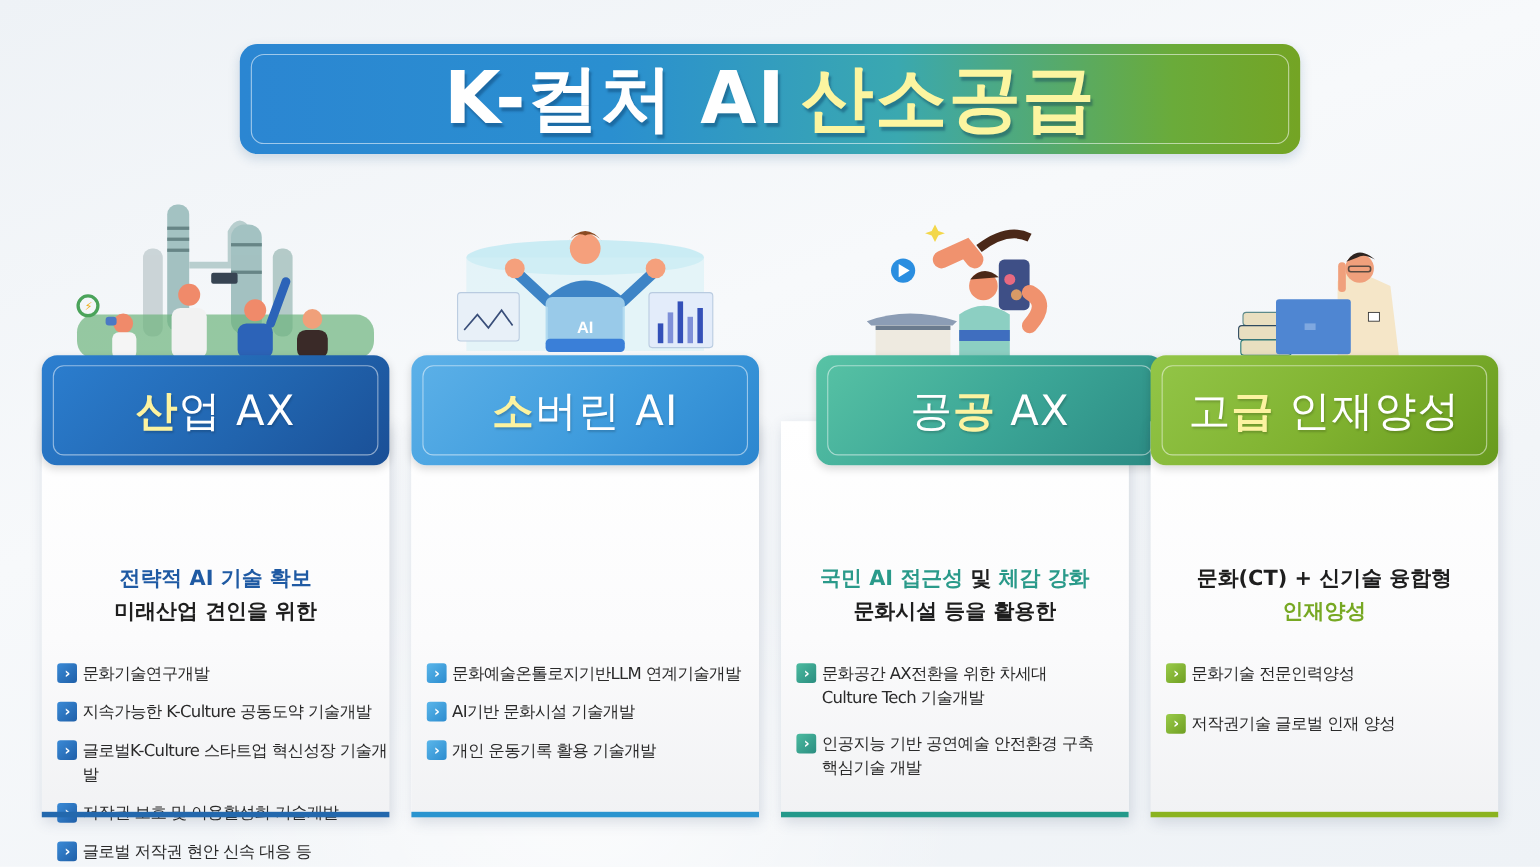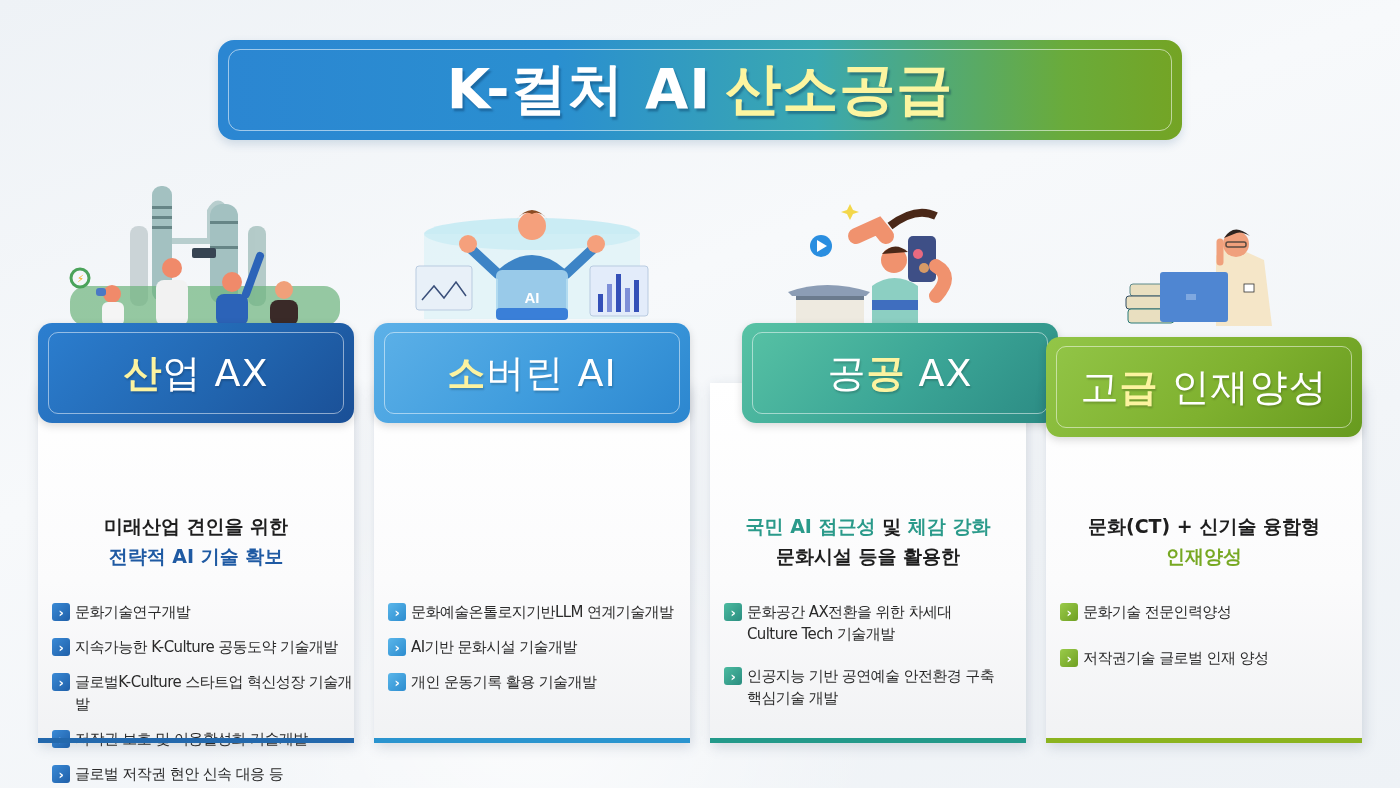--- a/index.html
+++ b/index.html
@@ -23,21 +23,21 @@
     box-shadow: 0 4px 10px rgba(40,90,140,0.18);
   }
   .title-inner {
     position: absolute; left: 10px; top: 9px; right: 10px; bottom: 9px;
     border: 1.5px solid rgba(255,255,255,0.55);
     border-radius: 12px;
     display: flex; align-items: center; justify-content: center;
     gap: 14px;
   }
   .title-text {
-    font-weight: 900; font-size: 56px; color: #ffffff;
+    font-weight: 900; font-size: 66px; color: #ffffff;
     letter-spacing: 1px;
     text-shadow: 2px 3px 2px rgba(0,40,80,0.35);
   }
   .title-highlight { color: #fcf5a0; }
 
   
   .card {
     position: absolute; top: 323px; width: 316px; height: 420px;
   }
   .card-body {
@@ -87,21 +87,21 @@
   .item-text { display: block; }
 
   
   #card-1 { left: 38px; }
   #card-2 { left: 374px; }
   #card-3 { left: 710px; }
   #card-4 { left: 1046px; }
   #card-1 .card-header { background: linear-gradient(135deg, #2c7fd0 0%, #2164ae 60%, #1a4f96 100%); padding-left: 24px; }
   #card-2 .card-header { background: linear-gradient(135deg, #5db1e8 0%, #3f9cdd 55%, #2c86cf 100%); text-decoration: underline; }
   #card-3 .card-header { background: linear-gradient(135deg, #58c3a5 0%, #3ba596 55%, #2b8a83 100%); margin-left: 32px; }
-  #card-4 .card-header { background: linear-gradient(135deg, #93c648 0%, #7fb12f 55%, #679a1e 100%); margin-top: 14px; }
+  #card-4 .card-header { background: linear-gradient(135deg, #93c648 0%, #7fb12f 55%, #679a1e 100%); }
   #card-1 .card-bottom-bar { background: #2368ad; }
   #card-2 .card-bottom-bar { background: #2a94cf; }
   #card-3 .card-bottom-bar { background: #23998a; }
   #card-4 .card-bottom-bar { background: #8bb31f; }
   #card-1 .bullet { background: linear-gradient(135deg,#3a8ad6,#1f5fa8); }
   #card-2 .bullet { background: linear-gradient(135deg,#5ab6ea,#2c8ccf); }
   #card-3 .bullet { background: linear-gradient(135deg,#4cbba0,#2a8d80); }
   #card-4 .bullet { background: linear-gradient(135deg,#9acb4a,#6f9f22); }
   #card-1 .accent { color: #1f5aa3; }
   #card-2 .accent { color: #2f8fd4; }
@@ -206,22 +206,22 @@
   <rect x="102" y="26" width="20" height="5" rx="2" fill="none" stroke="#5a4a40" stroke-width="1.5"></rect>
   <path d="M96 46 L96 26" stroke="#f0a07c" stroke-width="7" stroke-linecap="round"></path>
   <rect x="120" y="68" width="10" height="8" fill="#ffffff" stroke="#333" stroke-width="0.8"></rect>
   <rect x="36" y="56" width="68" height="50" rx="3" fill="#4f86d2"></rect>
   <rect x="62" y="78" width="10" height="6" fill="#7fa8e0"></rect>
 </svg>
 
 <div class="card" id="card-1">
   <div class="card-body">
     <div class="card-subtitle">
+      <span class="line accent">전략적 AI 기술 확보</span>
       <span class="line">미래산업 견인을 위한</span>
-      <span class="line accent">전략적 AI 기술 확보</span>
     </div>
     <ul class="items">
       <li class="item">
           <span class="bullet">›</span>
           <span class="item-text">문화기술연구개발</span>
         </li>
       <li class="item">
           <span class="bullet">›</span>
           <span class="item-text">지속가능한 K-Culture 공동도약 기술개발</span>
         </li>

